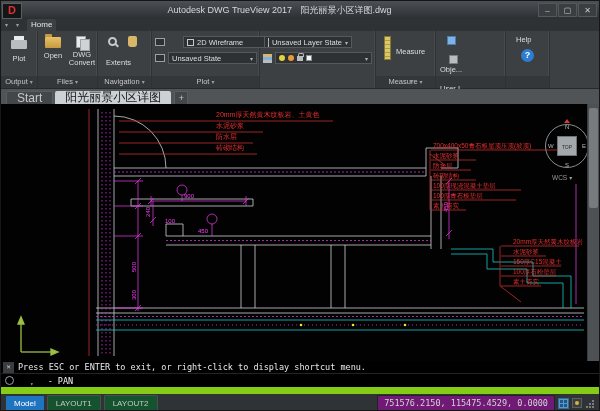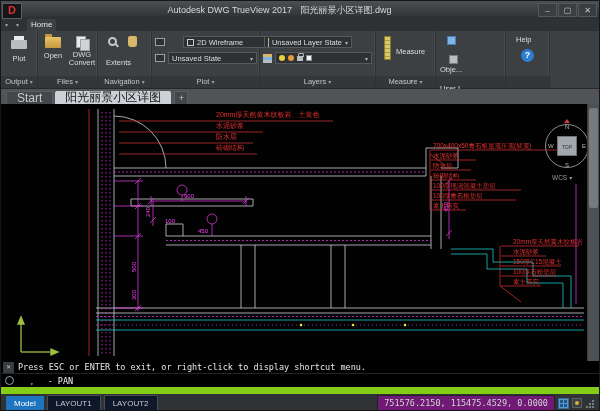--- a/index.html
+++ b/index.html
@@ -89,21 +89,21 @@
   .cmdrow2{height:13px;display:flex;align-items:center;gap:14px;padding-left:4px;}
   .cmd-close{width:11px;height:11px;margin-left:2px;background:#3a3d3f;color:#cfcfcf;font-size:7px;line-height:11px;text-align:center;flex:0 0 auto;}
   .cmd-text{color:#e8e8e8;font-size:8.5px;white-space:nowrap;}
   .cmd-cursor{width:9px;height:9px;border:1px solid #8fa3a8;border-radius:50%;flex:0 0 auto;}
   .cmd-active{color:#f2f2f2;font-size:8.5px;}
 
   
   .statusbar{position:absolute;left:0;top:386px;width:100%;height:25px;background:#2f3336;border-top:7px solid #84cc16;display:flex;align-items:center;gap:3px;padding:0 5px;}
   .stab{font-size:8px;padding:3px 8px;border-radius:1px;white-space:nowrap;}
   .stab.model{background:#1f74c0;color:#fff;}
-  .stab.layout{background:#0f172a;color:#c6c8ca;border:1px solid #4a4e51;}
+  .stab.layout{background:#14532d;color:#c6c8ca;border:1px solid #4a4e51;}
   .sspacer{flex:1;}
   .coords{font-family:"DejaVu Sans Mono",monospace;font-size:8.5px;color:#d2d4d6;background:#701a75;border:1px solid #202224;padding:2px 6px;white-space:nowrap;}
   .s-grid{width:11px;height:11px;background-color:#27557e;background-image:linear-gradient(#4f9bd8 1px,transparent 1px),linear-gradient(90deg,#4f9bd8 1px,transparent 1px);background-size:4px 4px;border:1px solid #3a6a96;}
   .s-ic2{width:10px;height:10px;background:#3a3e41;border:1px solid #5a5e61;position:relative;}
   .s-ic2::before{content:"";position:absolute;left:2px;top:2px;width:4px;height:4px;background:#d8b23a;border-radius:50%;}
   .s-grip{width:9px;height:9px;position:relative;}
   .s-grip::before{content:"";position:absolute;right:0;bottom:0;width:2px;height:2px;background:#7a7e81;box-shadow:-3px 0 #7a7e81,0 -3px #7a7e81,-3px -3px #7a7e81,-6px 0 #7a7e81,0 -6px #7a7e81;}
 </style>
 </head>
 <body>
@@ -194,21 +194,20 @@
         </div>
         <span class="i-layers" style="position:absolute;left:3px;top:23px;"></span>
         <div class="dd" style="left:15px;top:21px;width:97px;">
           <span class="i-bulb"></span>
           <span class="i-sun"></span>
           <span class="i-lock"></span>
           <span class="i-swatch"></span>
           <span class="ddcaret"></span>
         </div>
       </div>
-      <div class="plabel"><span>Layers</span><span class="caret"></span></div>
     </div>
 
     <div class="panel" style="width:60px">
       <div class="pbody">
         <span class="i-ruler" style="position:absolute;left:8px;top:5px;"></span>
         <div class="rowbtn" style="left:20px;top:16px;">
           <span>Measure</span>
           <span class="caret"></span>
         </div>
       </div>

